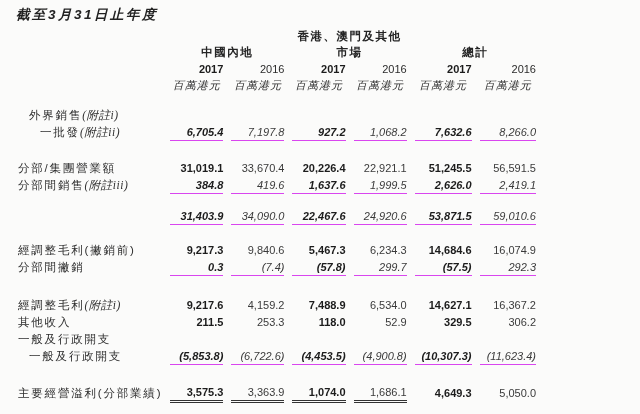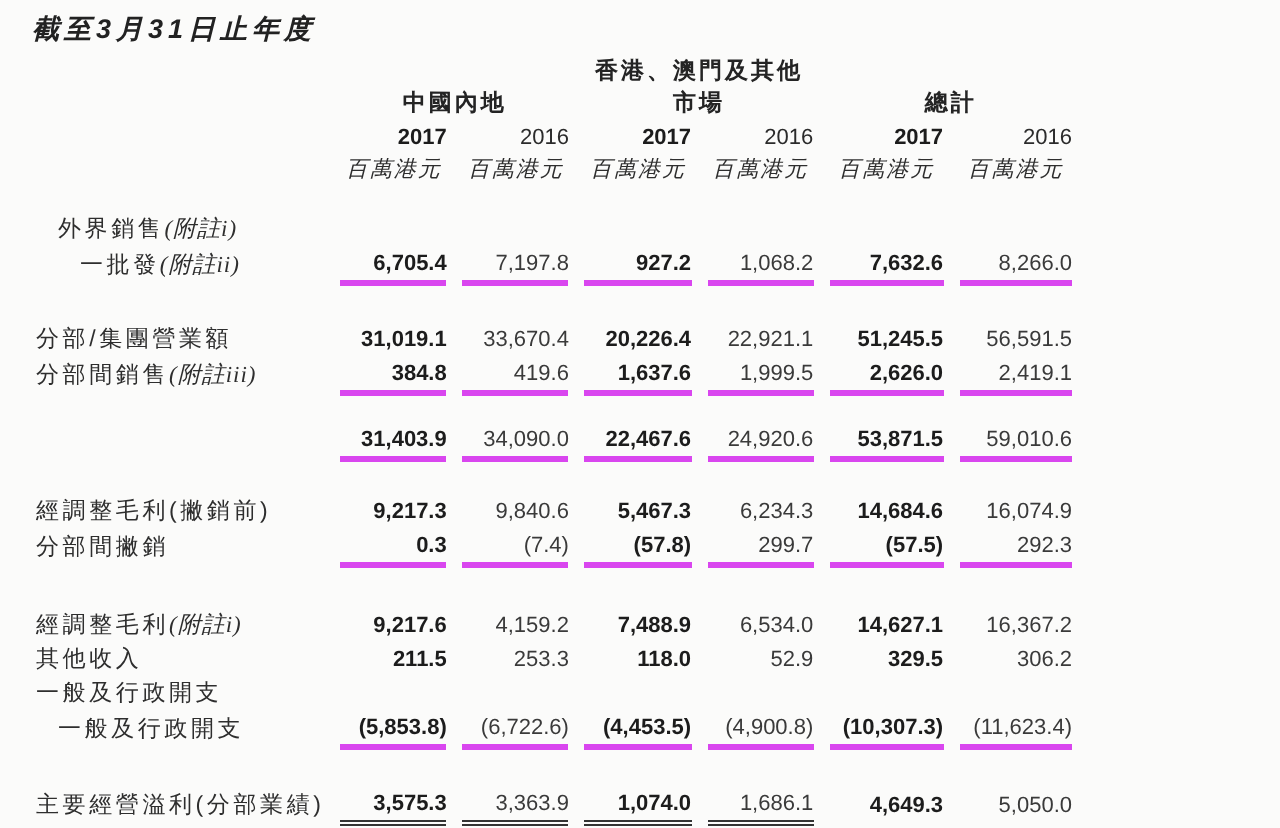--- a/index.html
+++ b/index.html
@@ -32,21 +32,21 @@
   .ind2{padding-left:22px;}
   .note{font-family:"Liberation Serif","DejaVu Serif",serif;font-style:italic;letter-spacing:0.5px;font-size:11.5px;}
   td.num{text-align:right;white-space:nowrap;color:#3a3a3a;vertical-align:middle;}
   td.num.b{font-weight:bold;color:#1c1c1c;}
   tr.grp td{font-size:11.5px;font-weight:bold;letter-spacing:1.5px;text-align:center;color:#242424;height:18px;vertical-align:bottom;}
   tr.yrs td{height:17px;text-align:right;vertical-align:bottom;}
   tr.yrs td.y17{font-weight:bold;color:#1c1c1c;}
   tr.unit td{height:16px;text-align:center;font-style:italic;letter-spacing:1px;font-size:11px;color:#2e2e2e;vertical-align:bottom;}
   tr.hgap td{height:13px;}
   tr.r td{height:17px;}
-  td.ln{border-bottom:3px solid #d946ef;}
+  td.ln{border-bottom:1px solid #d946ef;font-style:italic;}
   td.dln{border-bottom:3px double #333;}
   tr.sp18 td{height:18px;} tr.sp14 td{height:13px;} tr.sp17 td{height:16px;}
   tr.sp21 td{height:20px;} tr.sp19 td{height:18px;}
 </style>
 </head>
 <body>
 
 <div class="page">
   <div class="title">截至3月31日止年度</div>
 

